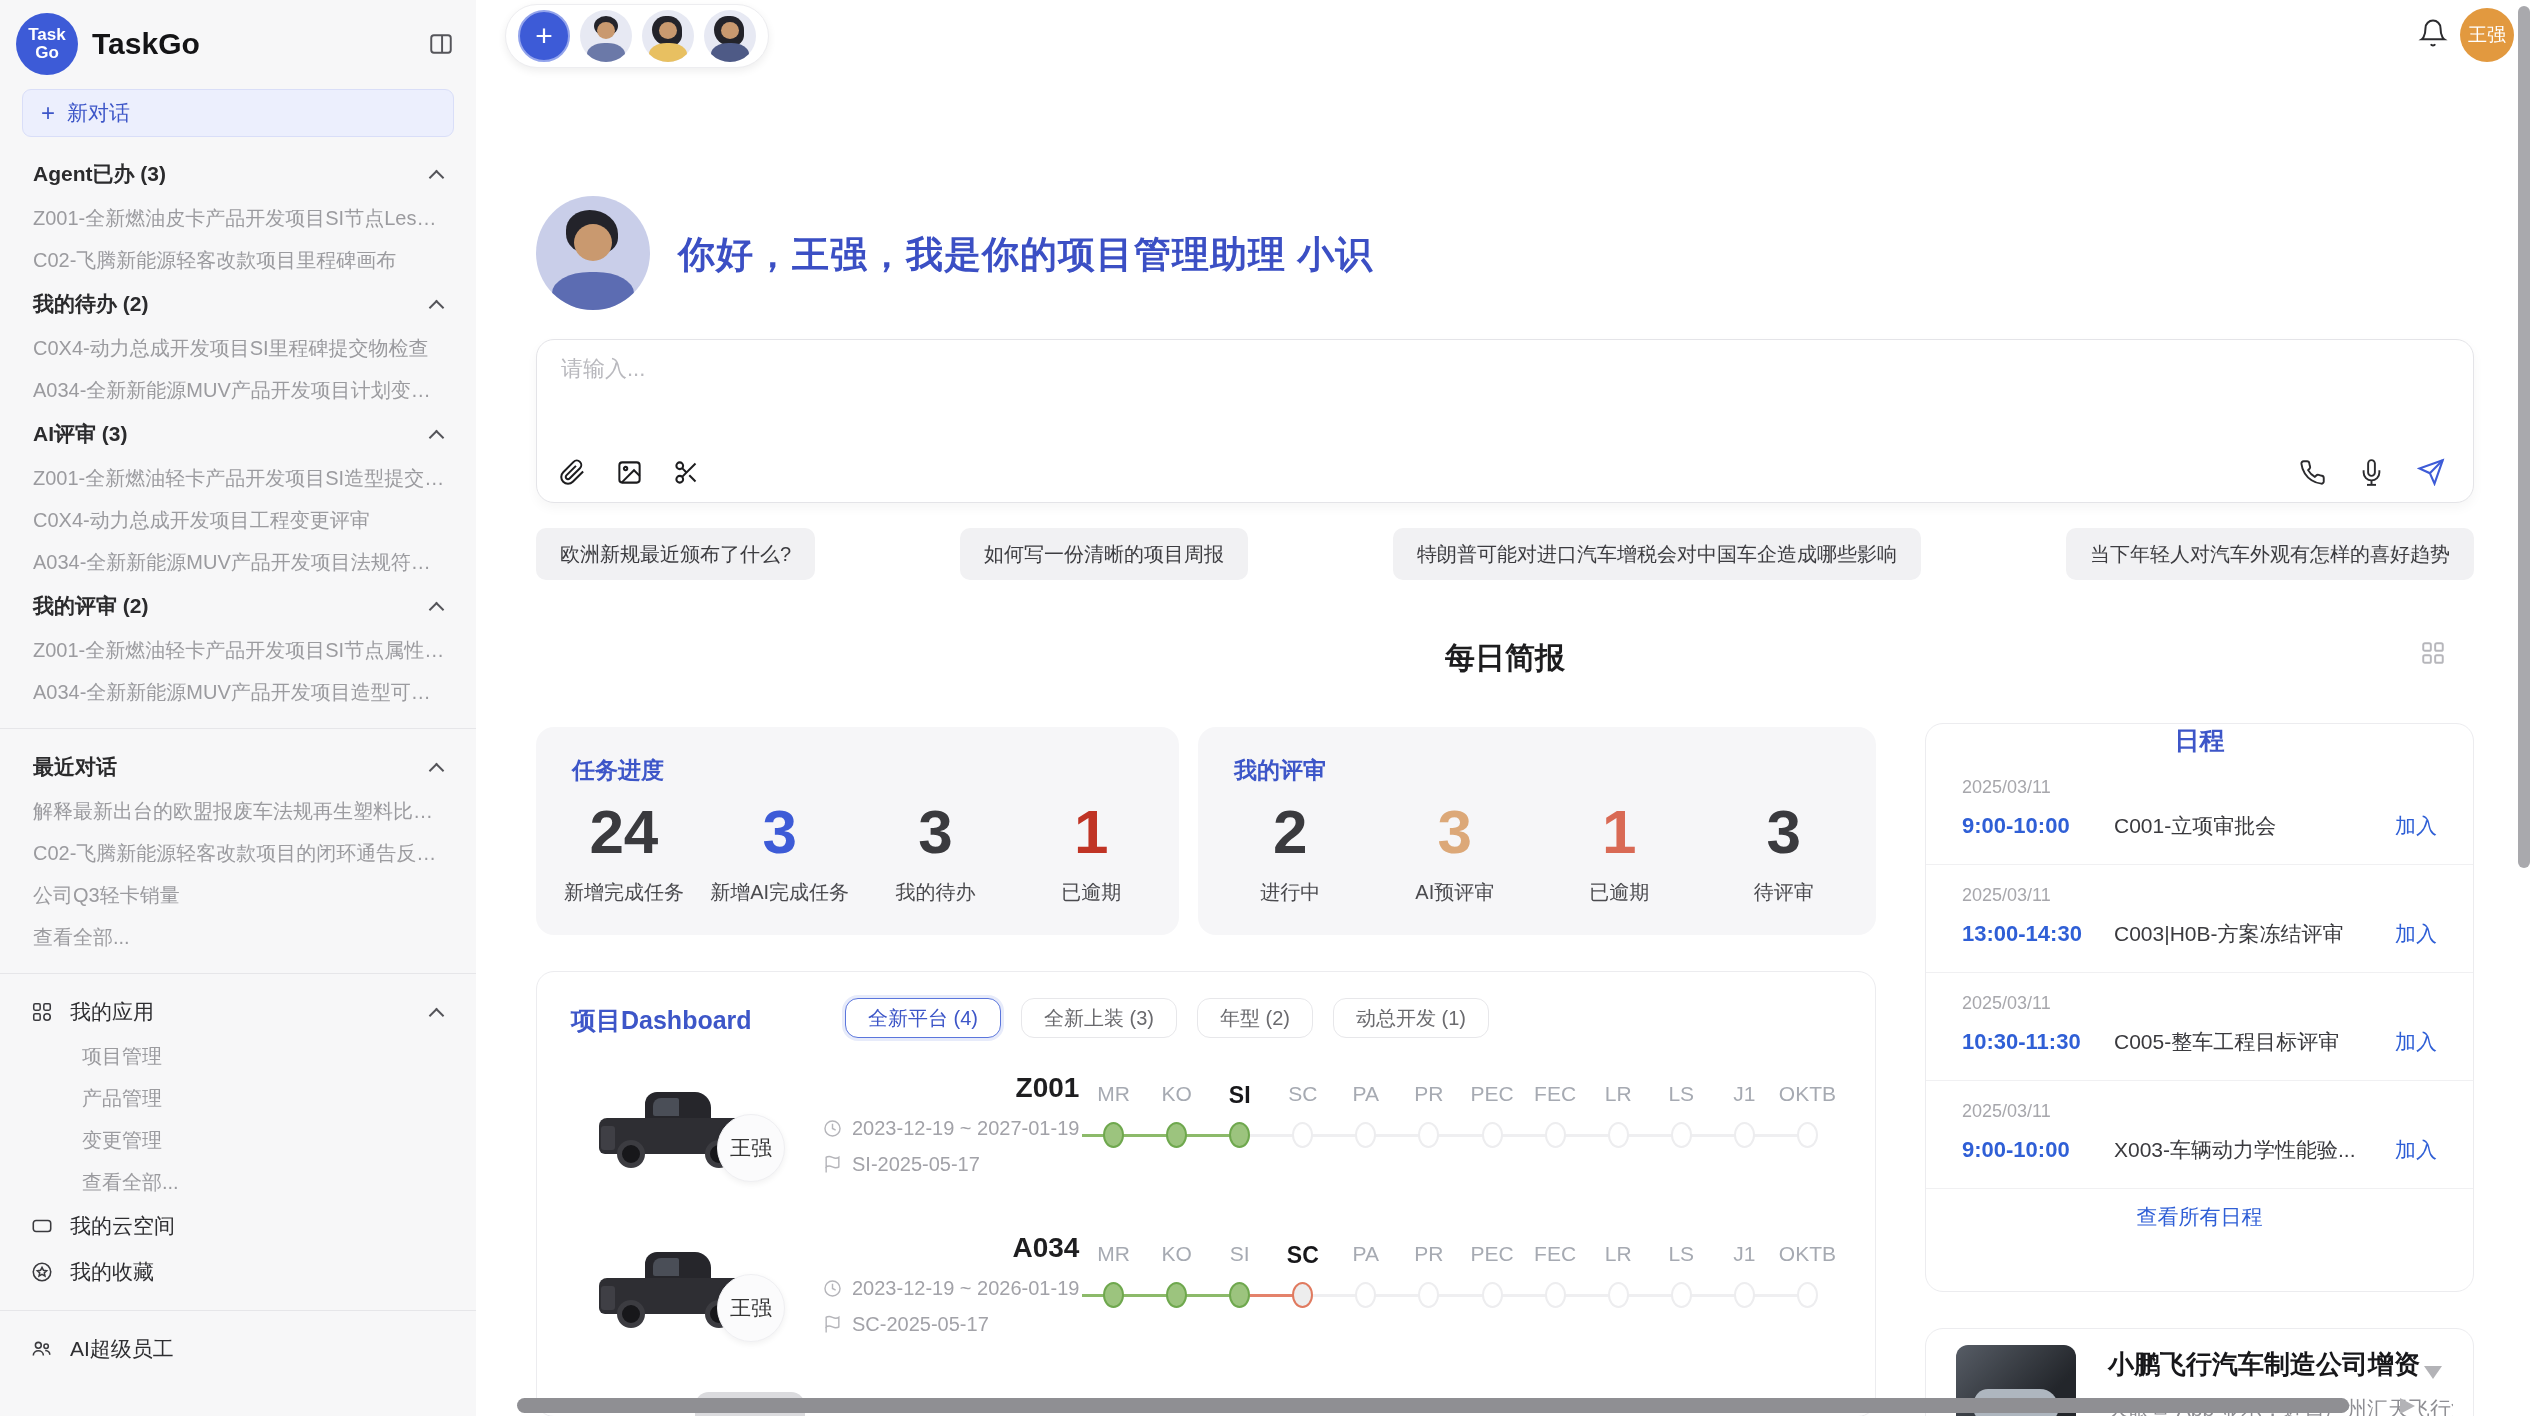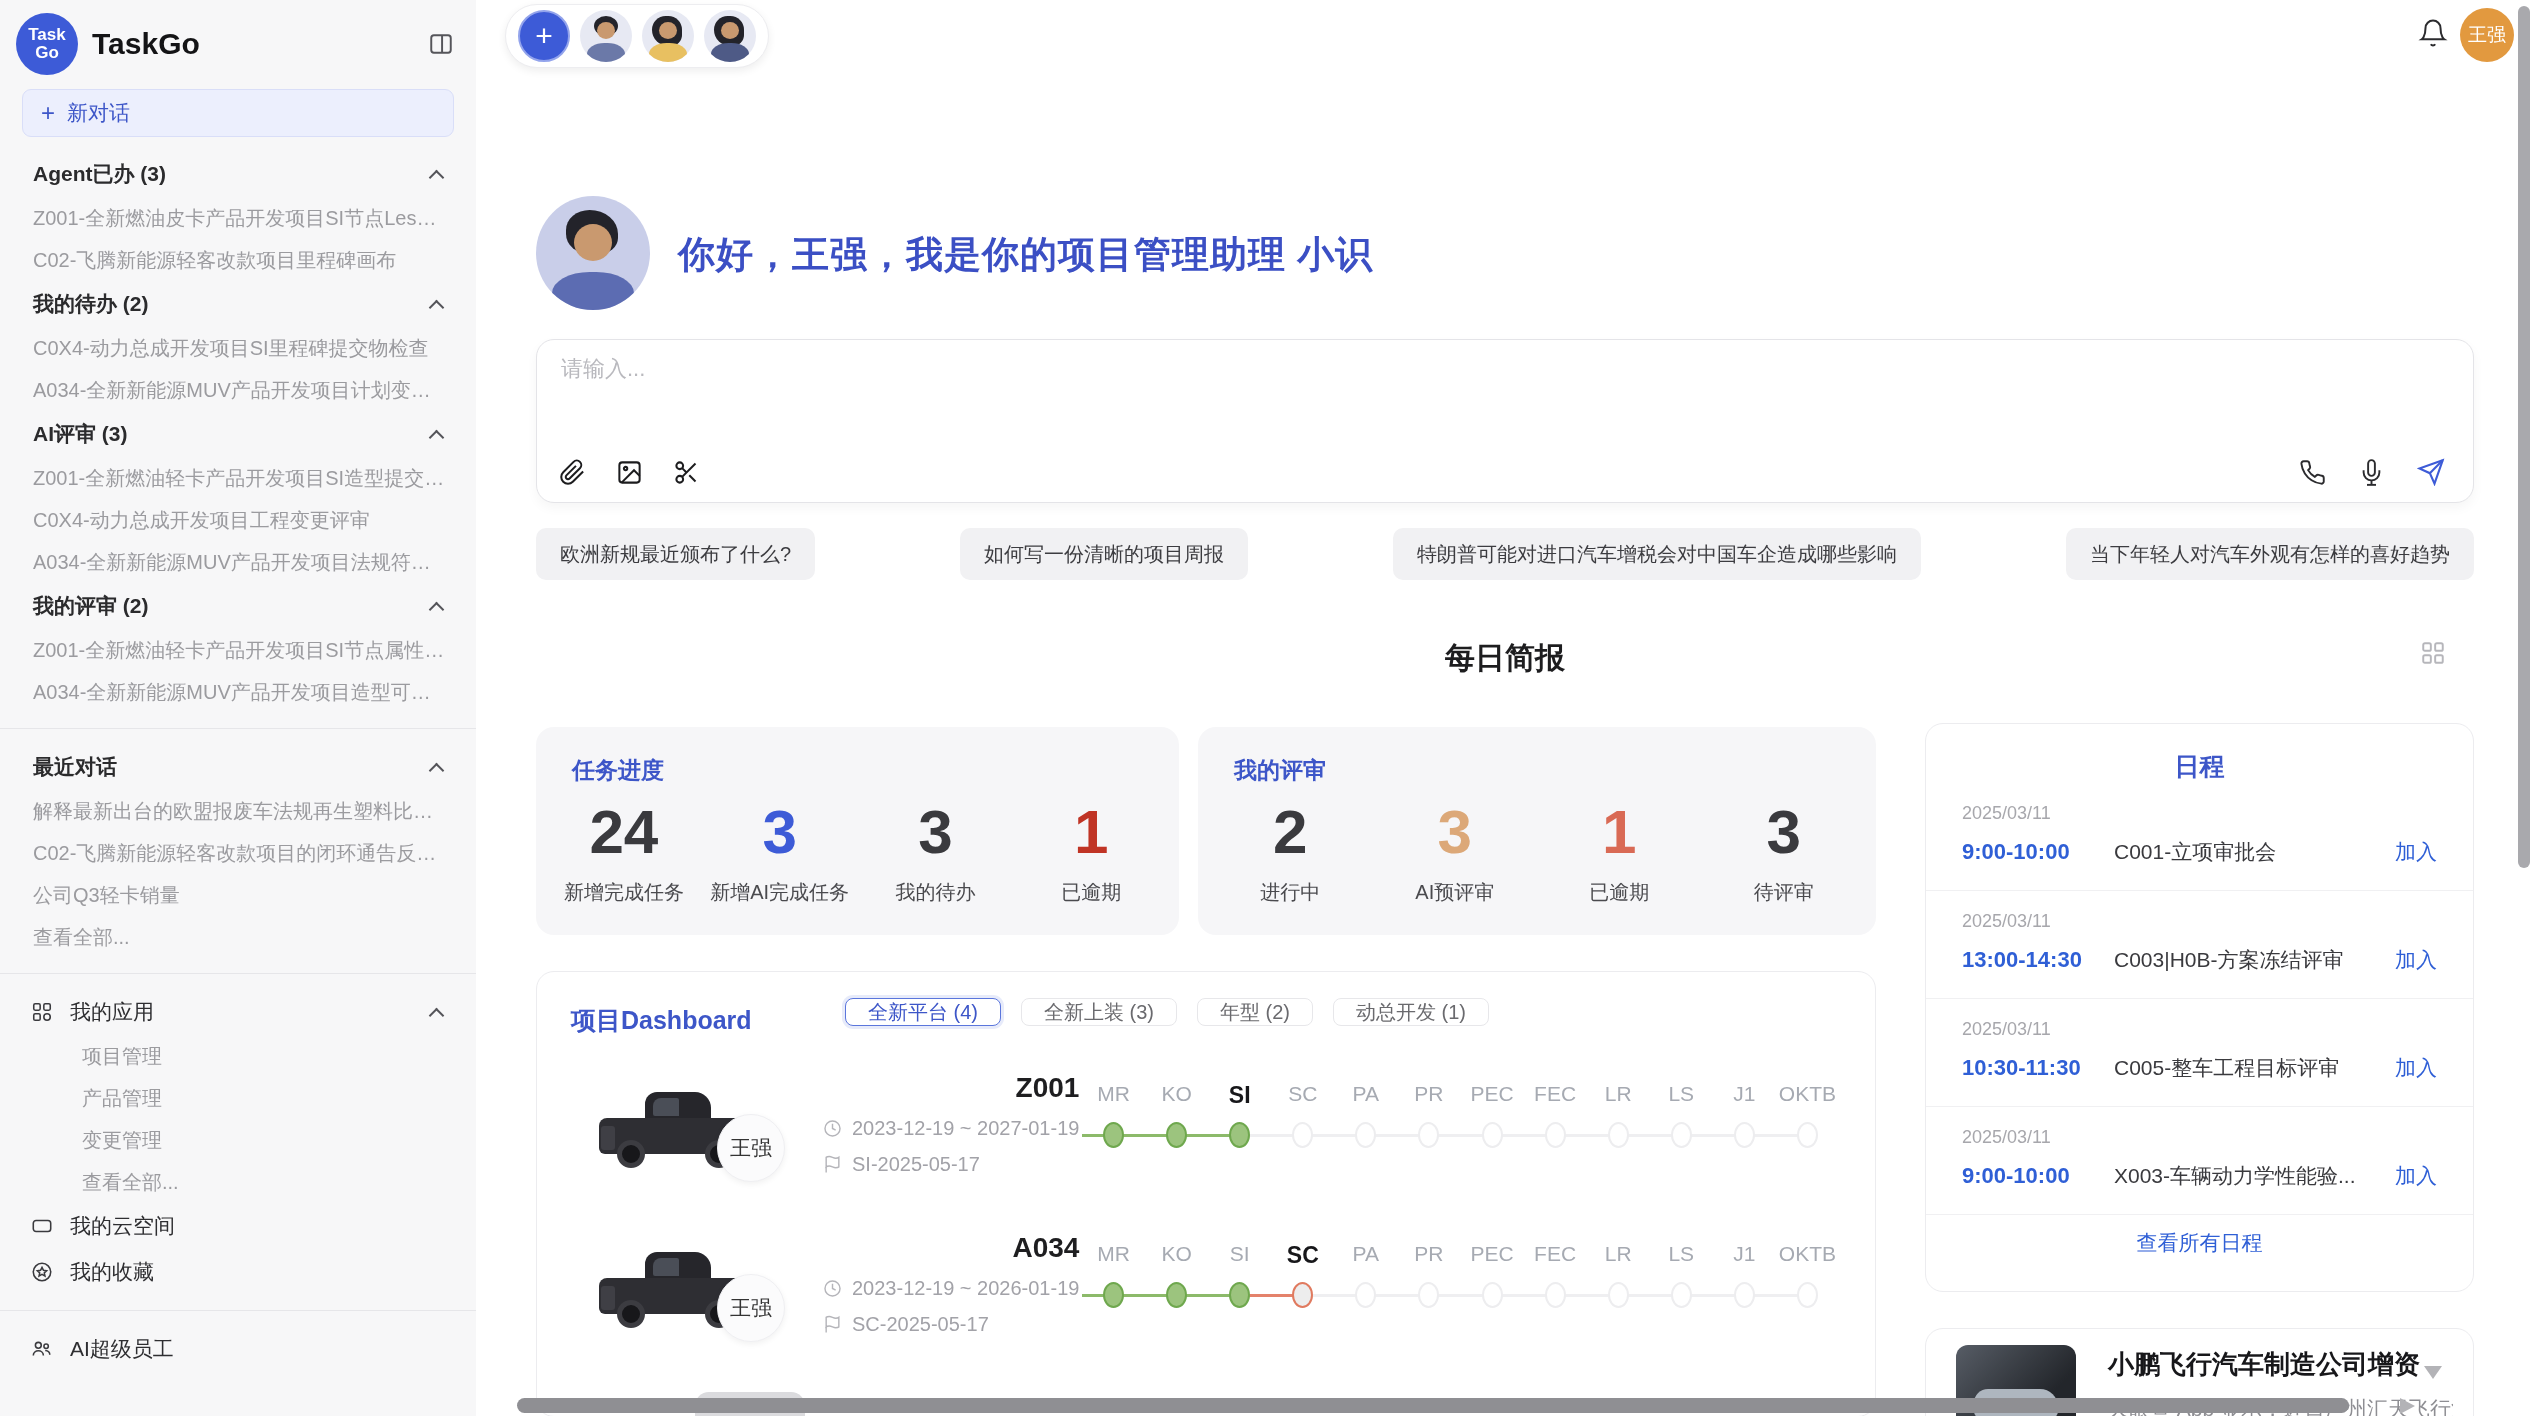--- a/index.html
+++ b/index.html
@@ -76,21 +76,21 @@
   .stats{position:absolute;left:10px;right:10px;top:74px;display:flex;}
   .stat{flex:1;text-align:center;}
   .stat .v{font-size:62px;font-weight:700;line-height:1;}
   .stat .l{margin-top:16px;font-size:20px;color:#4a4a4e;}
   .c-dark{color:#3A3A3E;} .c-blue{color:#3D5BD7;} .c-red{color:#C03425;} .c-tan{color:#DCA878;} .c-salmon{color:#D96A55;}
 
   
   .dash{position:absolute;left:536px;top:971px;width:1340px;height:446px;border:1.5px solid #ECECEF;border-radius:18px;background:#fff;overflow:hidden;}
   .dash-title{position:absolute;left:34px;top:32px;font-size:25px;color:#3D56C8;font-weight:600;}
   .filters{position:absolute;left:308px;top:26px;display:flex;gap:20px;}
-  .fchip{height:28px;padding:0 22px;border-radius:8px;border:1.5px solid #E7E7EA;color:#6a6a6e;font-size:20px;
+  .fchip{height:40px;padding:0 22px;border-radius:13px;border:1.5px solid #E7E7EA;color:#6a6a6e;font-size:20px;
     display:flex;align-items:center;background:#fff;cursor:pointer;white-space:nowrap;}
   .fchip.active{border-color:#5B76DC;color:#3D56C8;box-shadow:0 0 0 3px rgba(91,118,220,.15);}
   .prow{position:absolute;left:0;width:100%;height:162px;}
   .prow.r1{top:94px;} .prow.r2{top:254px;}
   .truck{position:absolute;left:58px;top:8px;width:168px;height:100px;}
   .t-bed{position:absolute;left:4px;bottom:20px;width:156px;height:36px;background:#2E2E33;border-radius:8px 10px 6px 6px;}
   .t-cab{position:absolute;left:50px;bottom:50px;width:66px;height:32px;background:#26262B;border-radius:12px 16px 2px 2px;}
   .t-win{position:absolute;left:58px;bottom:58px;width:26px;height:18px;background:#4A4E57;border-radius:8px 2px 0 2px;}
   .t-wh{position:absolute;bottom:6px;width:28px;height:28px;border-radius:50%;background:#17171A;border:5px solid #3C3C41;}
   .t-wh.w1{left:22px;} .t-wh.w2{left:110px;}
@@ -110,21 +110,21 @@
   .tl-line-s{position:absolute;left:21%;width:8.3%;top:12px;height:3px;background:#E4826B;}
   .tl-dots{position:absolute;left:0;right:0;top:0;display:flex;}
   .dot-c{flex:1;display:flex;justify-content:center;}
   .dot{width:21px;height:26px;border-radius:50%;background:#fff;border:2px solid #EDEDEF;}
   .dot.done{background:#9CC47E;border-color:#6FA84E;}
   .dot.over{background:#EDEDED;border-color:#E07A5F;}
   .next-sliver{position:absolute;left:158px;top:420px;width:110px;height:26px;background:#DBDBDE;border-radius:14px 14px 0 0;}
 
   
   .sch{position:absolute;left:1925px;top:723px;width:549px;height:569px;border:1.5px solid #ECECEF;border-radius:18px;background:#fff;overflow:hidden;}
-  .sch-title{text-align:center;margin-top:26px;font-size:25px;color:#3D56C8;font-weight:600;}
+  .sch-title{text-align:center;font-size:25px;color:#3D56C8;font-weight:600;}
   .sch-item{padding:20px 36px 24px 36px;border-bottom:1px solid #F0F0F2;}
   .sch-item:last-of-type{border-bottom:none;}
   .sch-date{font-size:18px;color:#A7A7AC;}
   .sch-row{display:flex;align-items:center;margin-top:14px;}
   .sch-time{width:152px;font-size:22px;color:#2F5FD6;font-weight:600;flex:none;}
   .sch-name{flex:1;font-size:21px;color:#3a3a3e;}
   .sch-join{font-size:21px;color:#2F5FD6;cursor:pointer;flex:none;}
   .sch-all{text-align:center;font-size:21px;color:#2F5FD6;margin-top:14px;cursor:pointer;}
 
   

